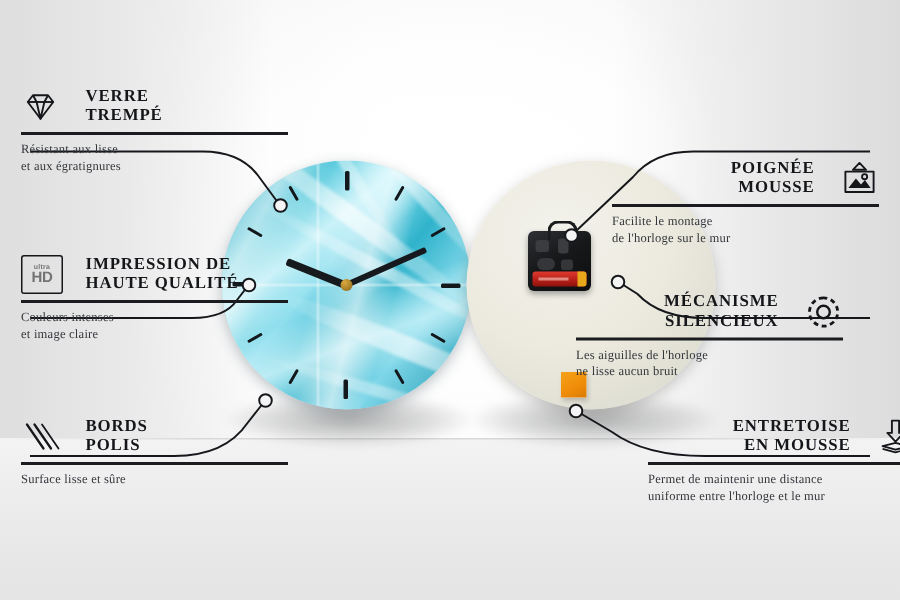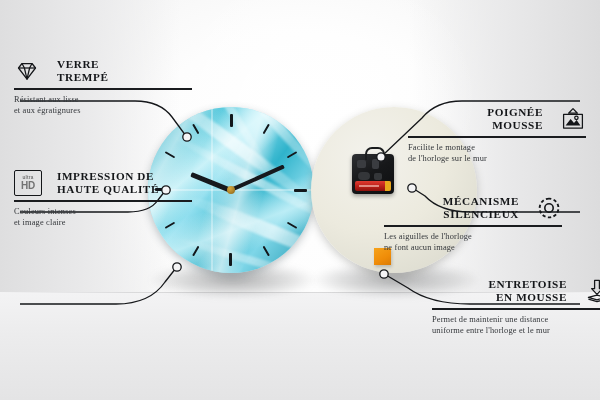--- a/index.html
+++ b/index.html
@@ -284,20 +284,39 @@
       <div class="titles">
         <div class="t1">IMPRESSION DE</div>
         <div class="t2">HAUTE QUALITÉ</div>
       </div>
     </div>
     <div class="rule"></div>
     <div class="desc">Couleurs intenses
 et image claire</div>
   </div>
 
+  <div class="feat left" id="feat-bords">
+    <div class="head">
+      <span class="ico">
+        <svg viewBox="0 0 26 26" width="26" height="26">
+          <g stroke="#141619" stroke-width="1.5" stroke-linecap="round">
+            <path d="M4,5 L15,21"></path>
+            <path d="M9,5 L20,21"></path>
+            <path d="M14,5 L25,21" stroke-width="1.2"></path>
+          </g>
+        </svg>
+      </span>
+      <div class="titles">
+        <div class="t1">BORDS</div>
+        <div class="t2">POLIS</div>
+      </div>
+    </div>
+    <div class="rule"></div>
+    <div class="desc">Surface lisse et sûre</div>
+  </div>
 
   <div class="feat right" id="feat-poignee">
     <div class="head">
       <div class="titles">
         <div class="t1">POIGNÉE</div>
         <div class="t2">MOUSSE</div>
       </div>
       <span class="ico">
         <svg viewBox="0 0 26 26" width="26" height="26">
           <g fill="none" stroke="#141619" stroke-width="1.25" stroke-linejoin="round">
@@ -324,21 +343,21 @@
         <svg viewBox="0 0 26 26" width="26" height="26">
           <g fill="none" stroke="#141619" stroke-width="1.9">
             <path d="M13,3.6 a9.4,9.4 0 1,0 0.1,0 Z" stroke-dasharray="3.2 2.4"></path>
             <circle cx="13" cy="13" r="4.2" stroke-width="1.6"></circle>
           </g>
         </svg>
       </span>
     </div>
     <div class="rule"></div>
     <div class="desc">Les aiguilles de l'horloge
-ne font aucun image</div>
+ne lisse aucun bruit</div>
   </div>
 
   <div class="feat right" id="feat-entretoise">
     <div class="head">
       <div class="titles">
         <div class="t1">ENTRETOISE</div>
         <div class="t2">EN MOUSSE</div>
       </div>
       <span class="ico">
         <svg viewBox="0 0 26 26" width="26" height="26">

